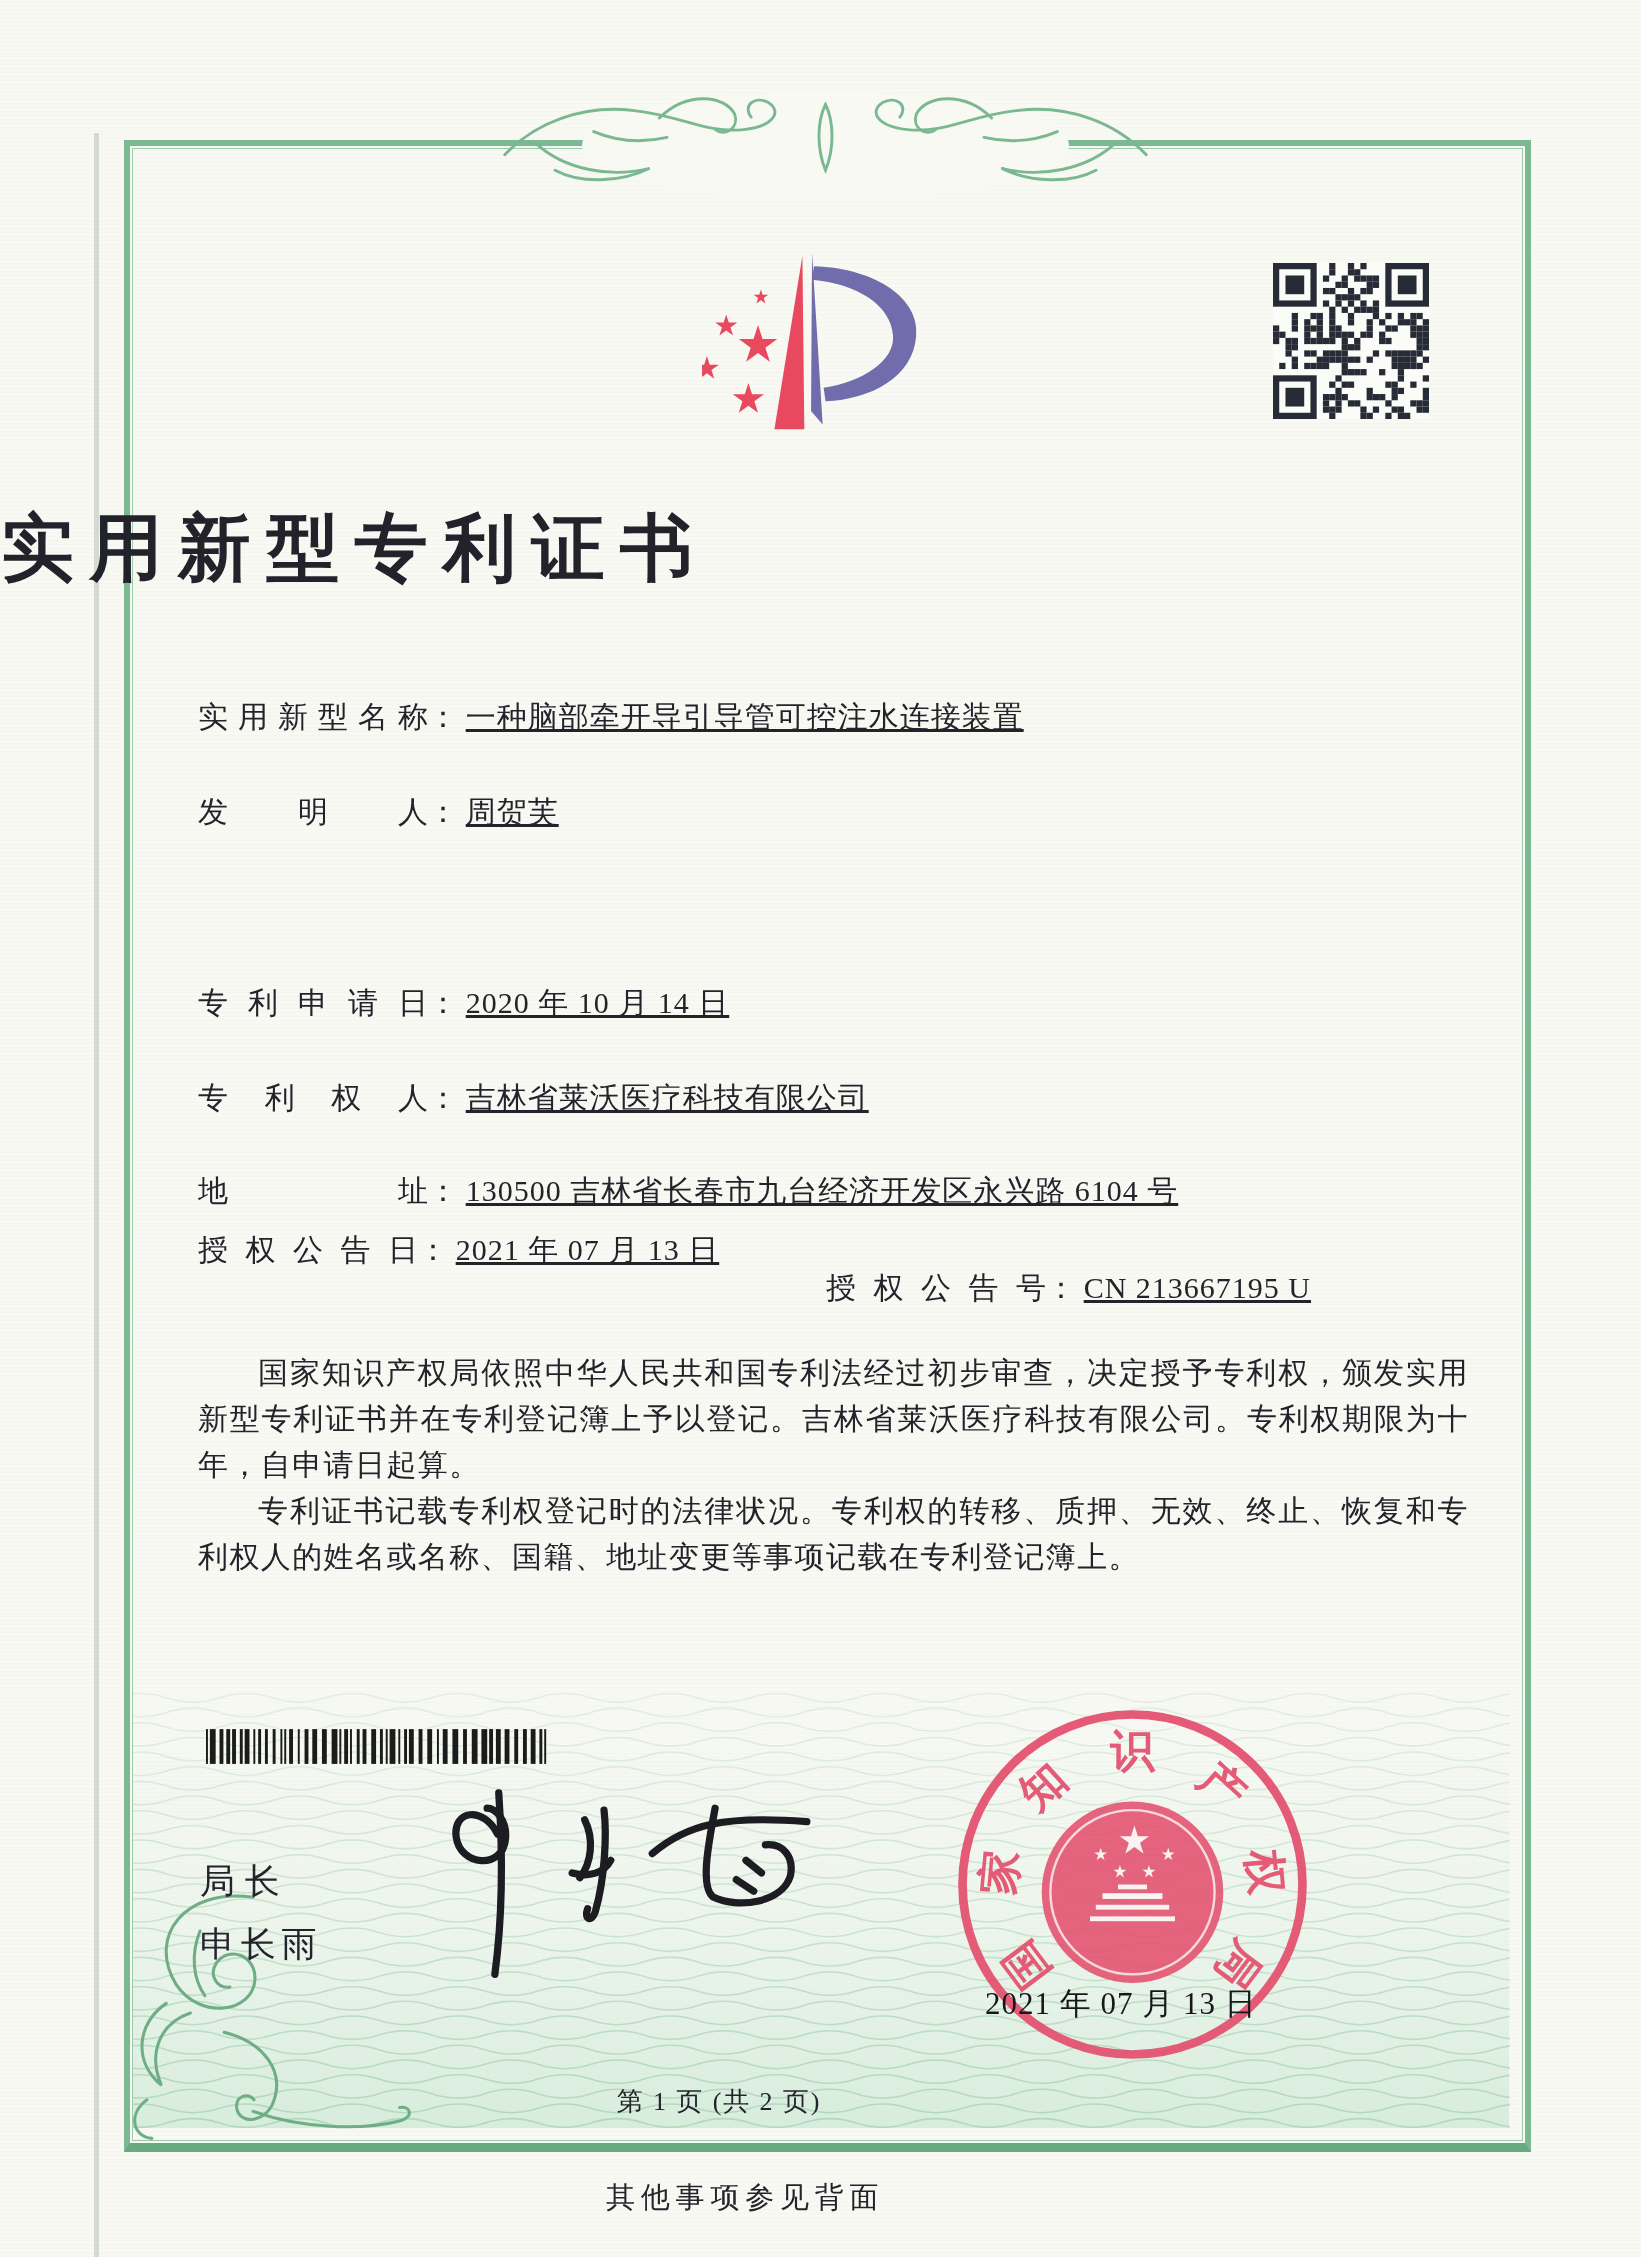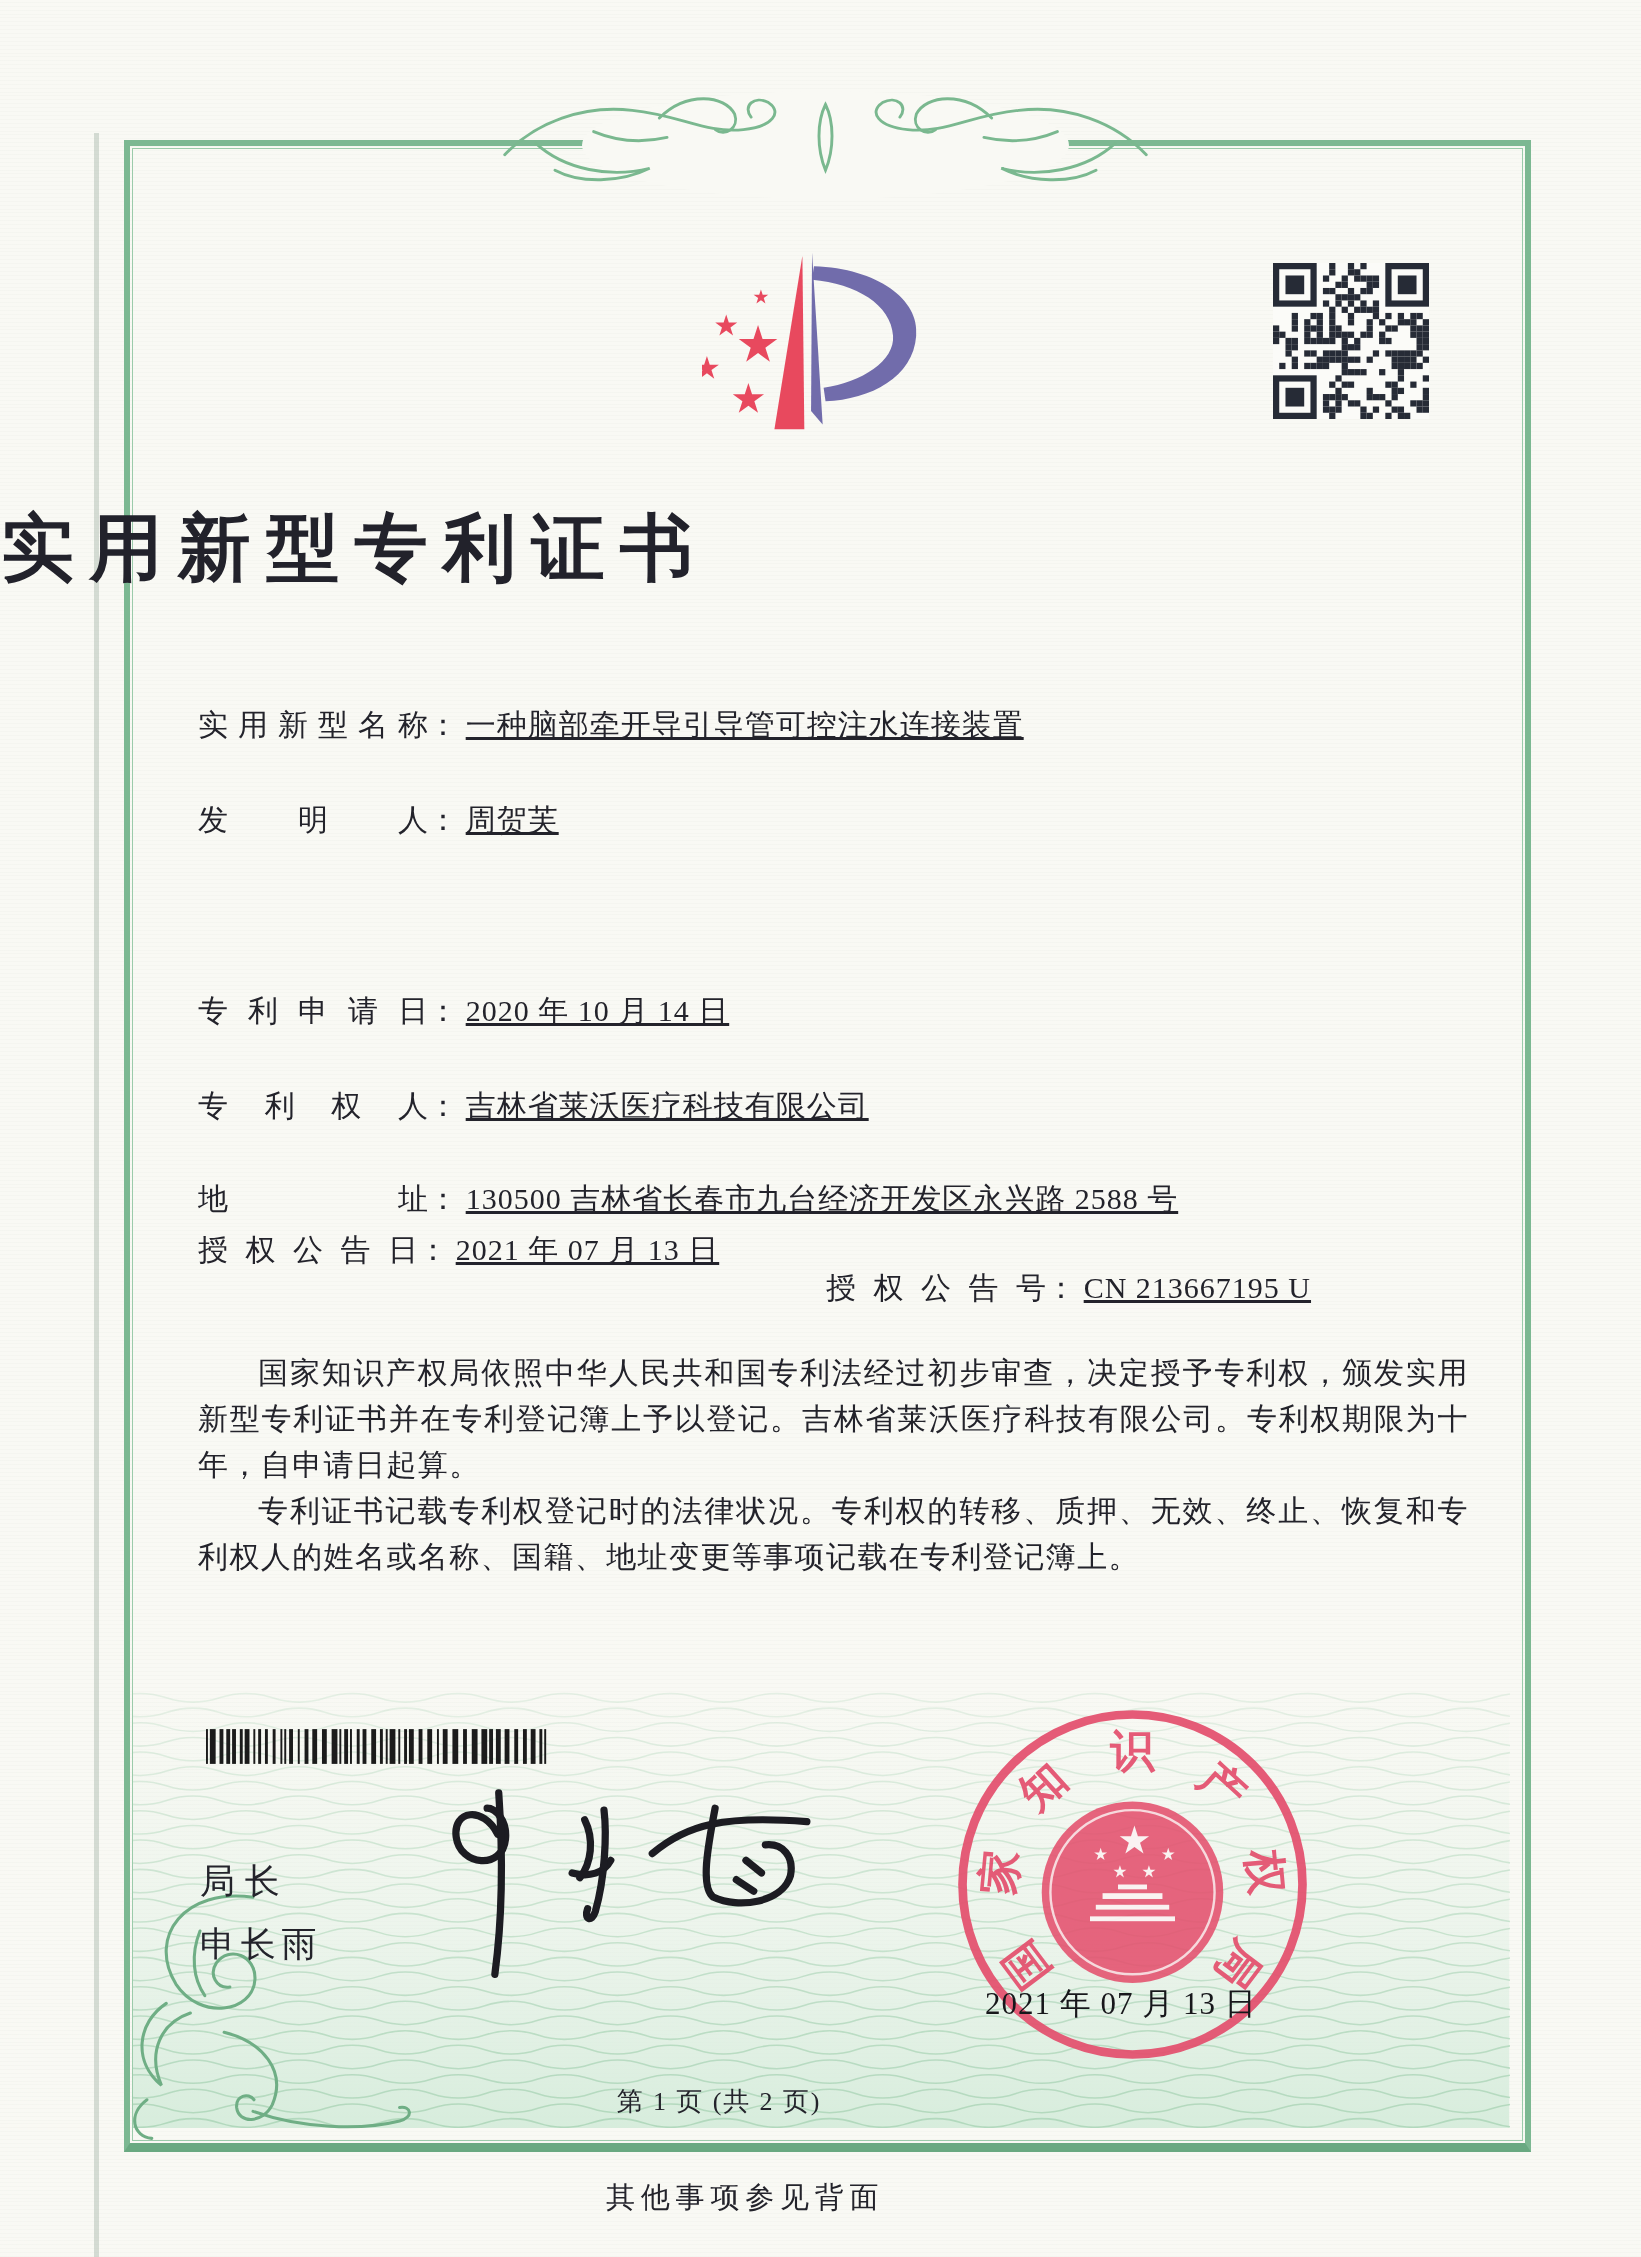--- a/index.html
+++ b/index.html
@@ -12,21 +12,21 @@
   .scan-edge{position:absolute;left:94px;top:133px;width:4.8px;height:2124px;background:rgba(118,142,126,0.28);z-index:1;}
   .frame{position:absolute;left:124px;top:140px;width:1395px;height:1997px;border:6.8px solid #7cb892;border-bottom:9.7px solid #69a981;z-index:2;}
   .frame-inner{position:absolute;inset:1.9px;border:1.9px solid #9bcbaa;}
   .waves{position:absolute;left:132px;top:1692px;z-index:1;}
   .ornament{position:absolute;z-index:3;}
   .cert-no{position:absolute;left:182px;top:247px;font-size:34px;letter-spacing:2.9px;z-index:4;}
   .logo{position:absolute;left:702px;top:247px;z-index:4;}
   .qr{position:absolute;left:1273px;top:263px;z-index:4;}
   .title{position:absolute;left:1px;top:500px;width:1545px;text-align:left;font-size:73px;font-weight:700;letter-spacing:15.4px;color:#22222b;z-index:4;}
   .frow{position:absolute;left:198px;font-size:30px;white-space:nowrap;z-index:4;}
-  .flabel{display:inline-block;width:230px;text-align:justify;text-align-last:justify;vertical-align:bottom;margin-top:8px;}
+  .flabel{display:inline-block;width:230px;text-align:justify;text-align-last:justify;vertical-align:bottom;}
   .glabel{display:inline-block;width:220px;text-align:justify;text-align-last:justify;vertical-align:bottom;}
   .fvalue{margin-left:7.7px;letter-spacing:1px;text-decoration:underline;}
   .gcol2{left:826px;}
   .body-text{position:absolute;left:198px;top:1350px;width:1271px;font-size:30px;line-height:46px;letter-spacing:1.4px;text-align:justify;z-index:4;}
   .body-text p{margin:0;text-indent:2em;}
   .barcode{position:absolute;left:206px;top:1729px;z-index:4;}
   .director-title{position:absolute;left:200px;top:1858px;font-size:35px;letter-spacing:9.7px;z-index:4;}
   .director-name{position:absolute;left:200px;top:1921px;font-size:35px;letter-spacing:5.8px;z-index:4;text-align:right;}
   .signature{position:absolute;left:406px;top:1781px;z-index:6;}
   .seal{position:absolute;left:949px;top:1701px;opacity:0.93;z-index:5;}
@@ -345,21 +345,21 @@
   <div class="frow" style="top:792px;">
     <span class="flabel">发明人</span><span>：</span><span class="fvalue">周贺芙</span>
   </div>
   <div class="frow" style="top:983px;">
     <span class="flabel">专利申请日</span><span>：</span><span class="fvalue">2020 年 10 月 14 日</span>
   </div>
   <div class="frow" style="top:1078px;">
     <span class="flabel">专利权人</span><span>：</span><span class="fvalue">吉林省莱沃医疗科技有限公司</span>
   </div>
   <div class="frow" style="top:1171px;">
-    <span class="flabel">地址</span><span>：</span><span class="fvalue">130500 吉林省长春市九台经济开发区永兴路 2588 号</span>
+    <span class="flabel">地址</span><span>：</span><span class="fvalue">130500 吉林省长春市九台经济开发区永兴路 6104 号</span>
   </div>
 
   <div class="frow" style="top:1196px;margin-top:34px;">
     <span class="glabel">授权公告日</span><span>：</span><span class="fvalue">2021 年 07 月 13 日</span>
   </div>
   <div class="frow gcol2" style="top:1268px;">
     <span class="glabel">授权公告号</span><span>：</span><span class="fvalue">CN 213667195 U</span>
   </div>
 
   <div class="body-text">

